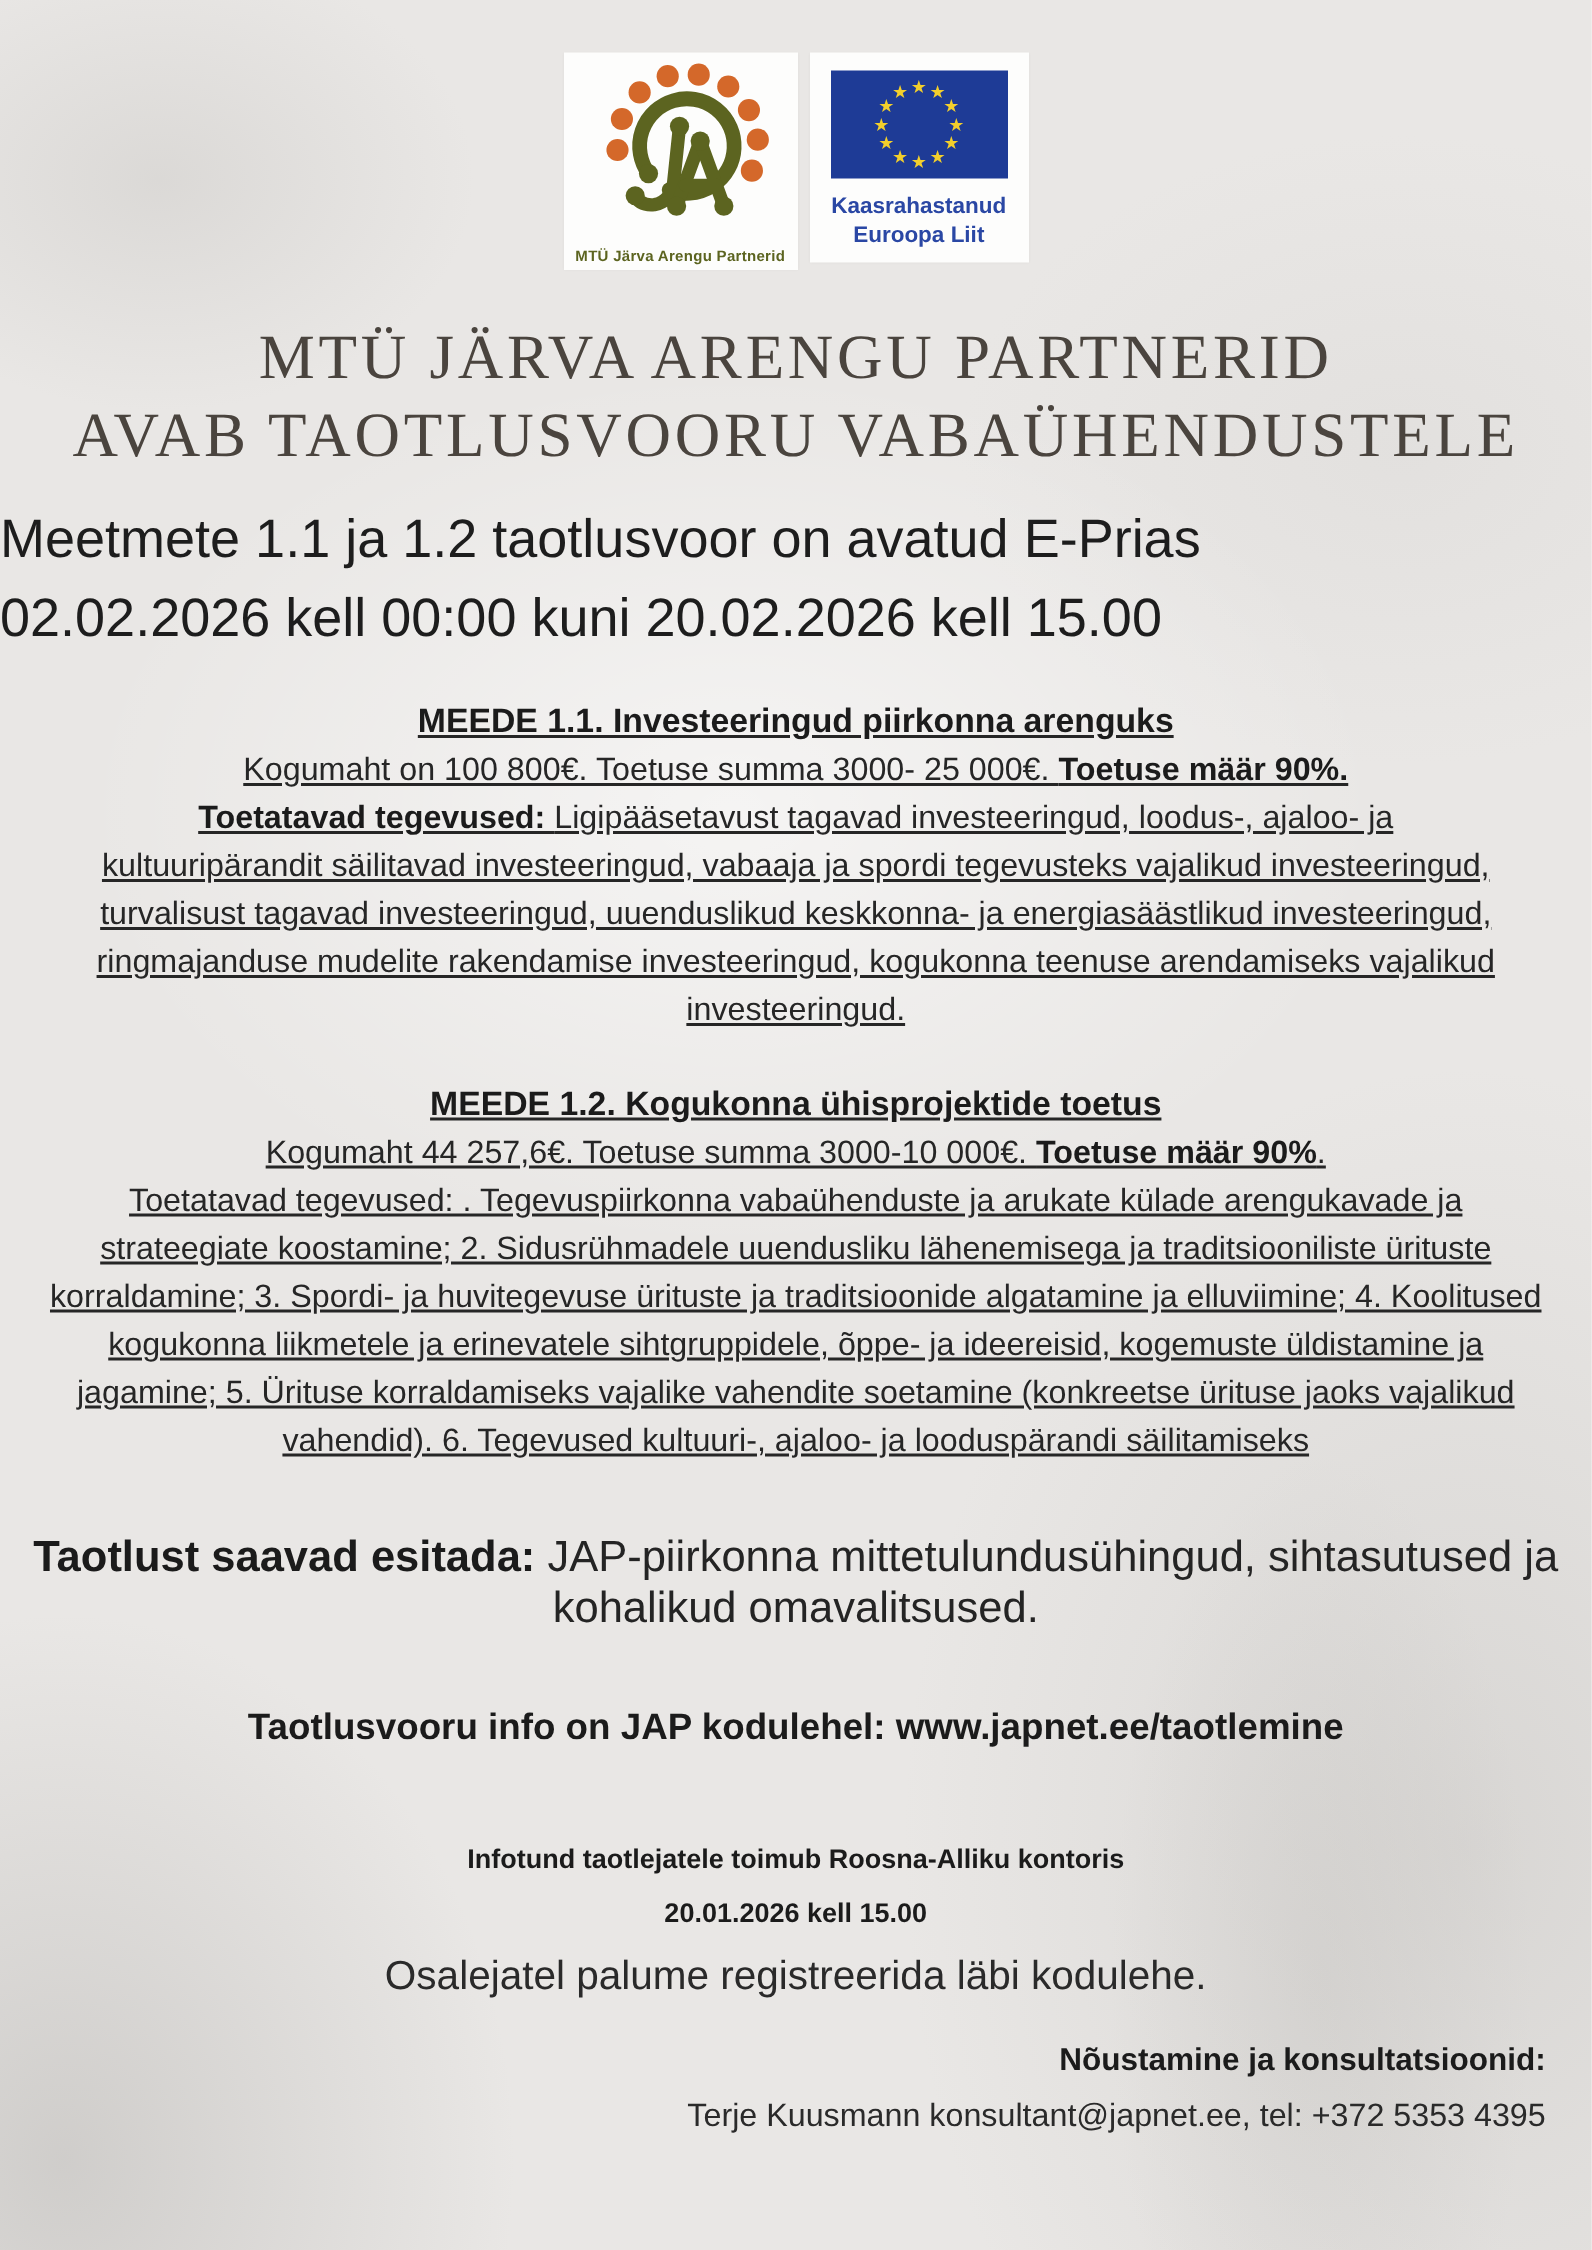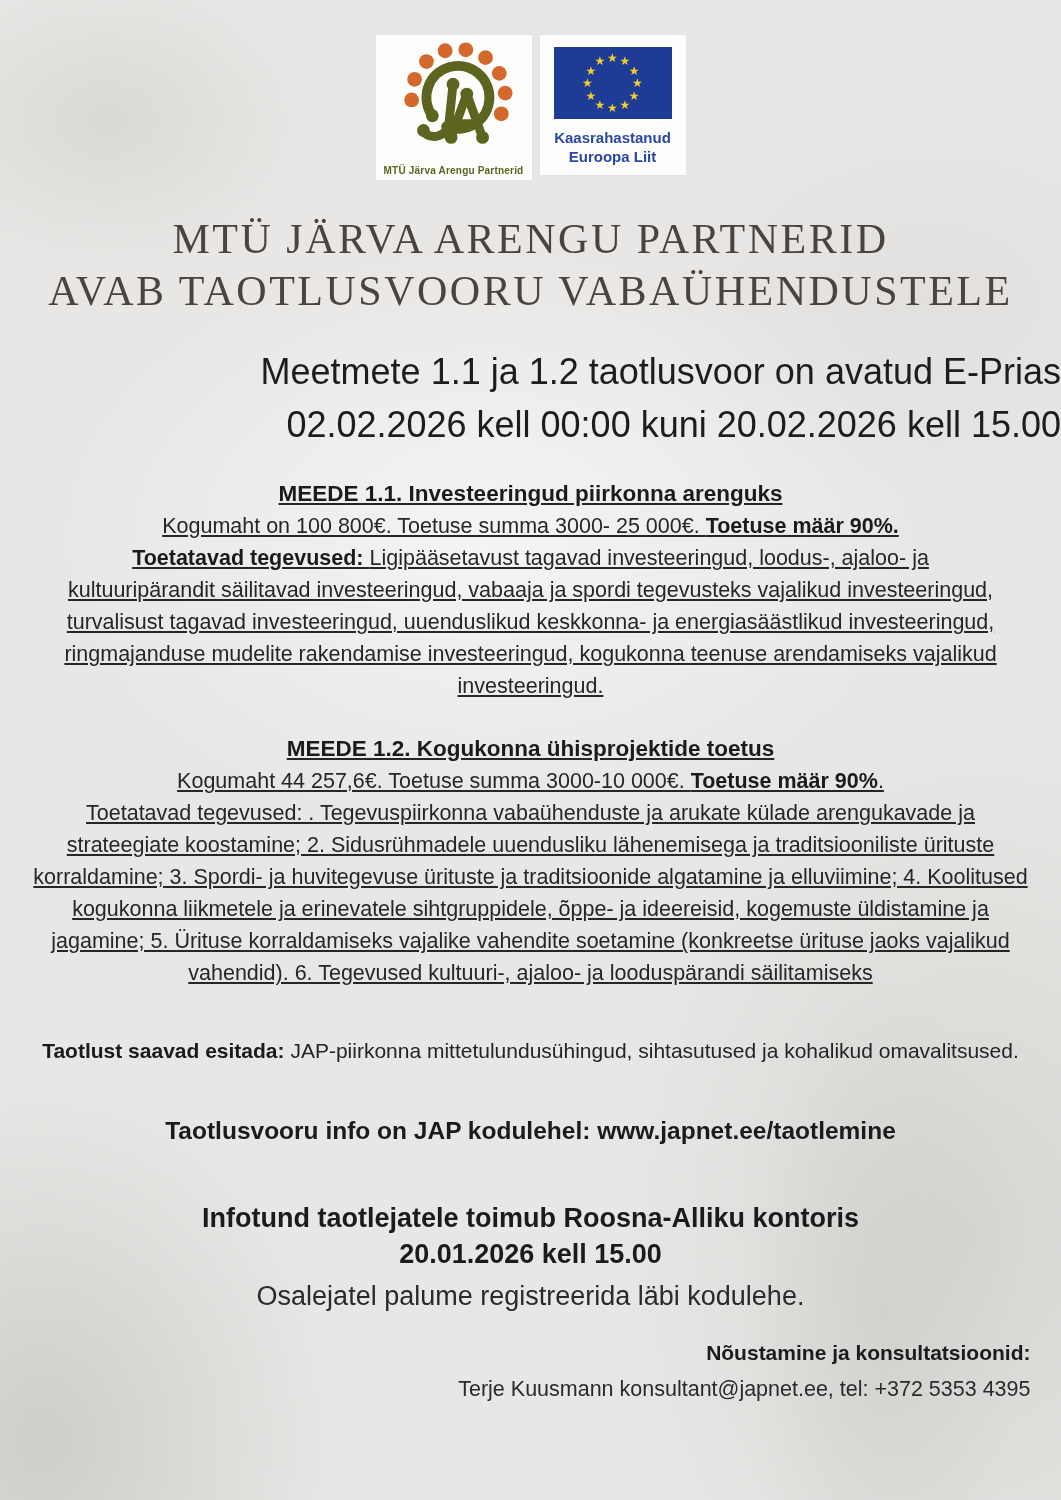--- a/index.html
+++ b/index.html
@@ -30,31 +30,31 @@
     text-align:center;line-height:16px;font-size:12px;color:#f3cf2c;
     transform:rotate(var(--a)) translateY(-25px) rotate(calc(-1 * var(--a)));
   }
   .eu-caption{margin-top:9px;text-align:center;font-weight:bold;color:#2a47a4;font-size:15px;line-height:19px;}
   
   .title{
     margin-top:33px;text-align:center;
     font-family:"Liberation Serif","DejaVu Serif",serif;
     font-size:42px;line-height:52px;letter-spacing:2.5px;color:#4a443e;
   }
-  .subtitle{margin-top:28px;text-align:right;font-size:36px;line-height:53px;color:#1d1d1d;}
+  .subtitle{margin-top:15px;text-align:left;font-size:36px;line-height:53px;color:#1d1d1d;}
   
   .meede{margin:27px auto 0;width:935px;text-align:center;font-size:21.5px;line-height:32px;color:#262626;text-decoration:underline;}
   .meede .h{font-weight:bold;color:#1b1b1b;font-size:22.5px;}
   .meede.m12{width:1005px;margin-top:31px;}
   b,strong{color:#1b1b1b;}
   
-  .esitada{margin:45px auto 0;width:1020px;text-align:center;font-size:21px;line-height:34px;color:#242424;}
+  .esitada{margin:45px auto 0;width:1020px;text-align:center;font-size:29px;line-height:34px;color:#242424;}
   .infoline{margin:49px auto 12px;width:1000px;text-align:center;font-weight:bold;font-size:24.5px;color:#1b1b1b;}
   .infotund{margin:55px auto 0;width:1000px;text-align:center;}
-  .infotund .b{font-weight:bold;font-size:27px;line-height:36px;color:#1b1b1b;}
+  .infotund .b{font-weight:bold;font-size:18px;line-height:36px;color:#1b1b1b;}
   .infotund .r{font-size:27px;margin-top:9px;color:#2a2a2a;}
   .contact{margin:29px auto 0;width:1000px;text-align:right;}
   .contact .h{font-weight:bold;font-size:21px;color:#1b1b1b;}
   .contact .l{font-size:21.5px;margin-top:12px;color:#2a2a2a;}
 </style>
 </head>
 <body>
 
 <div class="page">
 

